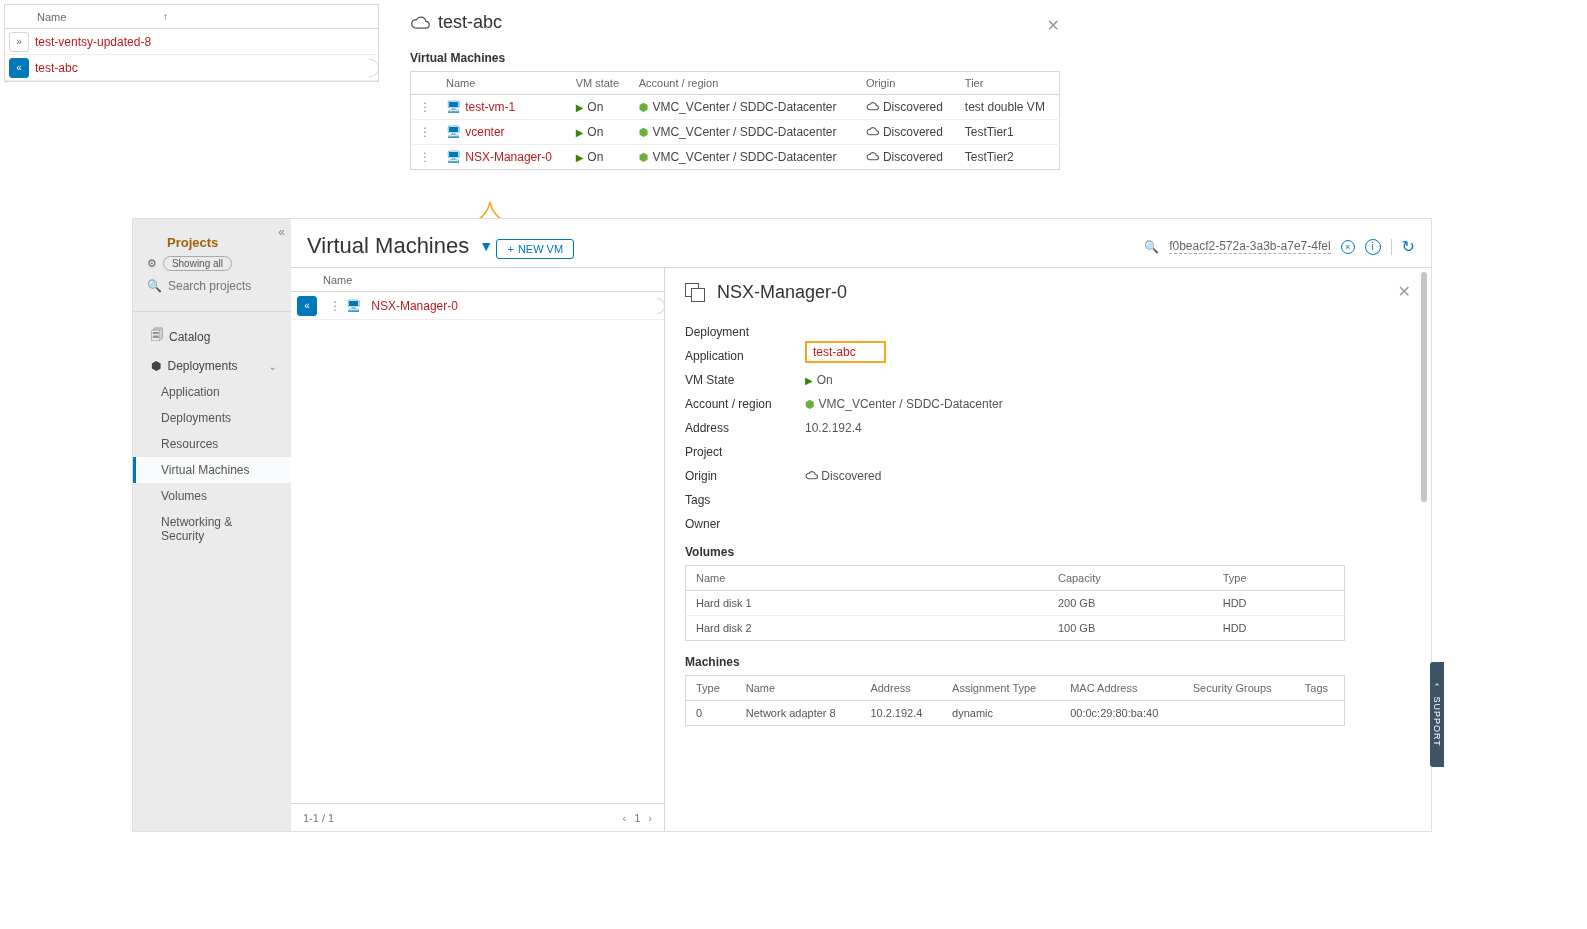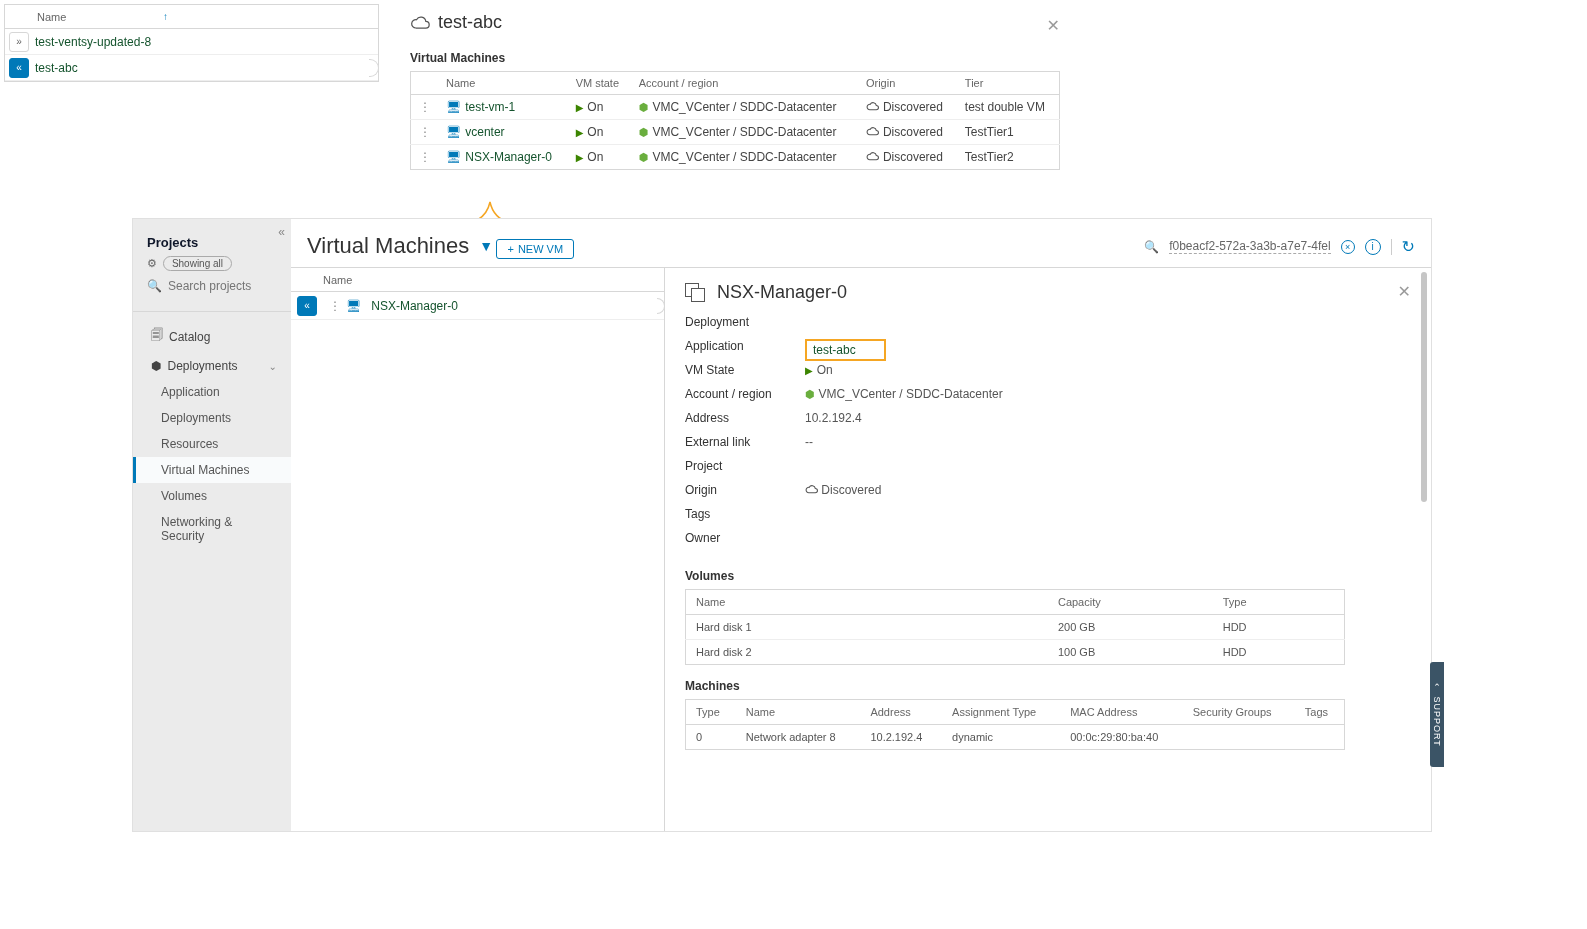--- a/index.html
+++ b/index.html
@@ -1,17 +1,17 @@
 <!DOCTYPE html>
 <html><head>
 <meta charset="utf-8">
 <style>
   * { box-sizing: border-box; margin: 0; padding: 0; }
   body { font-family: "Segoe UI", Arial, sans-serif; font-size: 12px; color: #333; background: #fff; }
-  a, .link { color: #14532d; text-decoration: none; cursor: pointer; }
+  a, .link { color: #b91c1c; text-decoration: none; cursor: pointer; }
   .root { position: relative; width: 1587px; height: 929px; }
 
   
   .top-panel { position: absolute; left: 0; top: 0; width: 1070px; height: 200px; }
   .top-left-list { position: absolute; left: 4px; top: 4px; width: 375px; border: 1px solid #d7d7d7; }
   .tll-header { display: flex; align-items: center; height: 24px; border-bottom: 1px solid #d7d7d7; padding: 0 8px 0 32px; font-size: 11px; color: #666; position: relative; }
   .tll-header .sort-icon { position: absolute; right: 210px; color: #0079b8; font-size: 10px; }
   .tll-row { display: flex; align-items: center; height: 26px; border-bottom: 1px solid #eee; padding-left: 4px; font-size: 12px; position: relative; }
   .chevbox { width: 20px; height: 20px; display: inline-flex; align-items: center; justify-content: center; border: 1px solid #d7d7d7; border-radius: 3px; margin-right: 6px; color: #666; font-size: 10px; }
   .chevbox.sel { background: #0079b8; color: #fff; border-color: #0079b8; }
@@ -32,21 +32,21 @@
   .play-icon { color: #3c8500; margin-right: 4px; font-size: 10px; display:inline-block; }
 
   
   .swoop { position: absolute; left: 130px; top: 198px; width: 1300px; height: 60px; pointer-events: none; }
   .swoop path { fill: none; stroke: #f5a623; stroke-width: 1.5; }
 
   
   .bottom-panel { position: absolute; left: 132px; top: 218px; width: 1300px; height: 614px; background: #f2f2f2; border: 1px solid #e0e0e0; display: flex; }
   .sidebar { width: 158px; background: #ebebeb; position: relative; padding: 6px 0; }
   .sb-collapse { position: absolute; right: 6px; top: 6px; font-size: 12px; color: #888; cursor: pointer; }
-  .sb-heading { font-size: 13px; font-weight: 600; color: #0f172a; padding: 10px 14px 6px; }
+  .sb-heading { font-size: 13px; font-weight: 600; color: #a16207; padding: 10px 14px 6px; margin-left: 20px; }
   .sb-showing { display: flex; align-items: center; gap: 6px; padding: 0 14px 6px; color: #666; font-size: 11px; }
   .pill { border: 1px solid #aaa; border-radius: 10px; padding: 1px 8px; font-size: 10px; color: #555; }
   .sb-search { padding: 2px 14px 10px; color: #888; font-size: 12px; display: flex; align-items: center; gap: 6px; }
   .sb-search input { border: none; background: transparent; outline: none; font-size: 12px; color: #555; width: 100px; }
   .sb-divider { border-top: 1px solid #d7d7d7; margin: 8px 0; }
   .sb-item { padding: 6px 14px 6px 18px; font-size: 12px; color: #444; cursor: pointer; display: flex; align-items: center; justify-content: space-between; }
   .sb-item .caret { font-size: 10px; color: #888; }
   .sb-sub { padding: 6px 14px 6px 28px; font-size: 12px; color: #555; cursor: pointer; }
   .sb-sub.active { background: #f9fbfc; border-left: 3px solid #0079b8; padding-left: 25px; }
 
@@ -72,21 +72,21 @@
   .pager span.btn { color: #888; cursor: pointer; }
 
   .detail-pane { flex: 1; border-left: 1px solid #d7d7d7; border-top: 1px solid #d7d7d7; padding: 14px 20px; overflow-y: auto; position: relative; }
   .dp-title { display: flex; align-items: center; gap: 10px; font-size: 18px; color: #333; }
   .overlap-icon { position: relative; width: 22px; height: 20px; }
   .overlap-icon .sq { position: absolute; width: 14px; height: 14px; border: 1.5px solid #555; background: #fff; }
   .overlap-icon .sq.a { left: 0; top: 0; }
   .overlap-icon .sq.b { left: 6px; top: 5px; }
   .dp-close { position: absolute; right: 20px; top: 14px; color: #9a9a9a; font-size: 16px; cursor: pointer; }
   .prop-grid { margin-top: 12px; }
-  .prop-row { display: flex; align-items: flex-start; min-height: 24px; font-size: 12px; color: #555; }
+  .prop-row { display: flex; align-items: flex-end; min-height: 24px; font-size: 12px; color: #555; }
   .prop-key { width: 120px; color: #333; }
   .app-box { border: 2px solid #f5a623; padding: 2px 28px 2px 6px; display: inline-block; }
   .subhead { font-size: 12px; font-weight: 600; color: #333; margin-top: 14px; margin-bottom: 6px; }
   .inner-table { width: 660px; border: 1px solid #d7d7d7; border-collapse: collapse; font-size: 11px; }
   .inner-table th, .inner-table td { padding: 6px 10px; text-align: left; color: #555; }
   .inner-table th { color: #666; font-weight: normal; border-bottom: 1px solid #d7d7d7; }
   .inner-table td { border-top: 1px solid #eee; }
   .scrollbar-sim { position: absolute; right: 4px; top: 4px; width: 6px; height: 230px; background: #c6c6c6; border-radius: 3px; }
 
   .support-tab { position: fixed; left: calc(132px + 1300px - 2px); top: 662px; background: #3b5466; color: #fff; font-size: 9px; letter-spacing: 1px; padding: 20px 2px; writing-mode: vertical-rl; text-align: center; border-radius: 3px 0 0 3px; cursor: pointer; }
@@ -239,20 +239,28 @@
           </div>
           <div style="flex:1" id="vm-list-rows">
               <div class="vml-row">
                 <span class="chevbox sel">«</span>
                 <span class="menu-dots">⋮</span>
                 <span class="vm-icon">🖥</span>
                 <span class="link">NSX-Manager-0</span>
                 <span class="notch2"></span>
               </div>
             </div>
+          <div class="vml-footer">
+            <span>1-1 / 1</span>
+            <div class="pager">
+              <span class="btn">‹</span>
+              <span>1</span>
+              <span class="btn">›</span>
+            </div>
+          </div>
         </div>
 
         <div class="detail-pane">
           <div class="scrollbar-sim"></div>
           <div class="dp-title">
             <span class="overlap-icon">
                 <span class="sq a"></span>
                 <span class="sq b"></span>
               </span>
             <span>NSX-Manager-0</span>
@@ -272,24 +280,20 @@
                 <span class="prop-key">VM State</span>
                 <span><span class="play-icon">▶</span><span>On</span></span>
               </div>
             <div class="prop-row">
                 <span class="prop-key">Account / region</span>
                 <span><span class="account-icon">⬢</span><span>VMC_VCenter / SDDC-Datacenter</span></span>
               </div>
             <div class="prop-row">
                 <span class="prop-key">Address</span>
                 <span>10.2.192.4</span>
-              </div>
-            <div class="prop-row">
-                <span class="prop-key">External link</span>
-                <span>--</span>
               </div>
             <div class="prop-row">
                 <span class="prop-key">Project</span>
                 <span></span>
               </div>
             <div class="prop-row">
                 <span class="prop-key">Origin</span>
                 <span><svg class="cloud-sm" viewBox="0 0 24 24">
                     <path fill="none" stroke="#555" stroke-width="2" d="M7 18a5 5 0 1 1 .8-9.94A6 6 0 0 1 19 10a4 4 0 0 1 0 8H7z"></path>
                   </svg> <span>Discovered</span></span>

